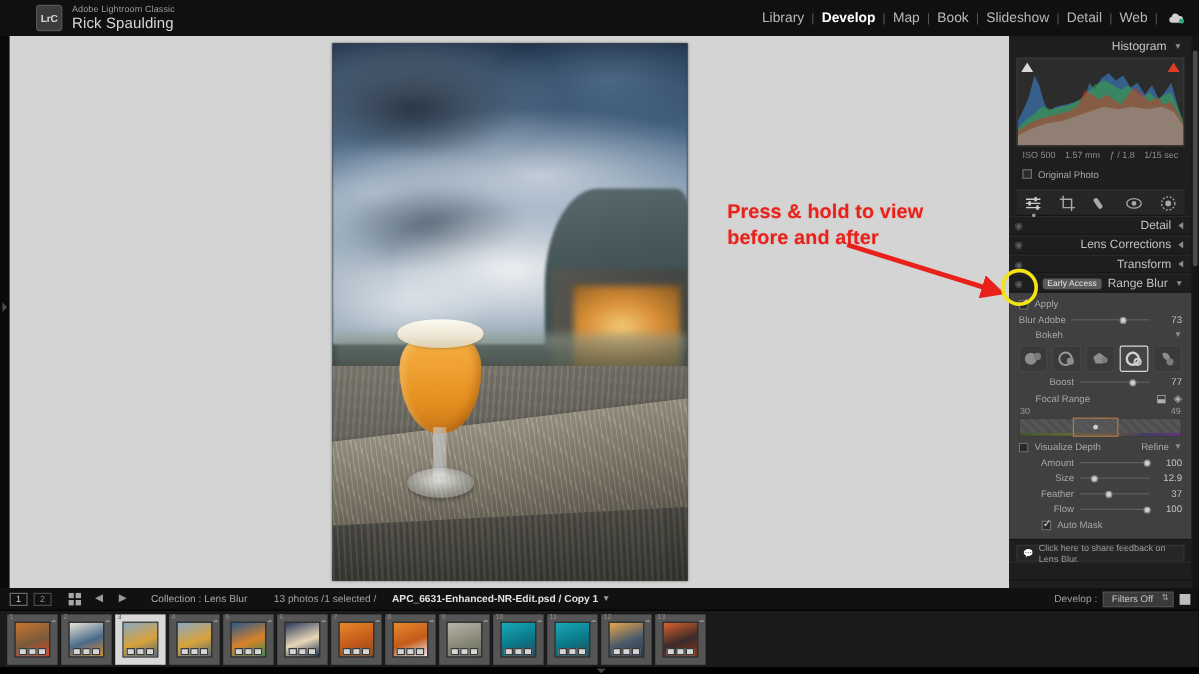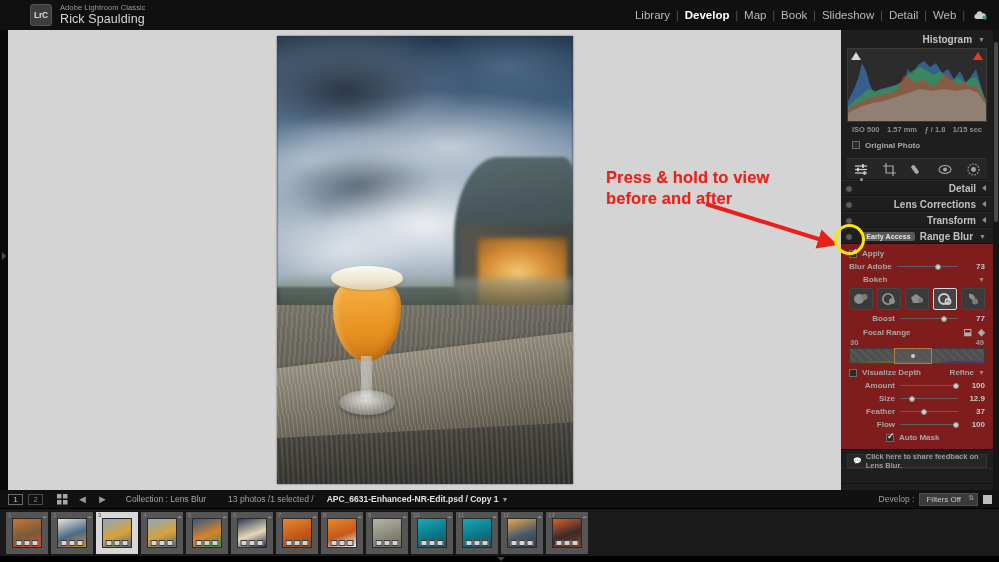--- a/index.html
+++ b/index.html
@@ -186,21 +186,21 @@
 
   
   .right {
     position: absolute; left: 841px; top: 0; width: 158px; height: 460px;
     background: #1e1e1e;
     font-size: 9px; color: #b2b2b2;
     overflow: hidden;
   }
   .r-scroll { position: absolute; right: 0; top: 0; width: 6px; height: 460px; background: #151515; }
   .r-thumb { position: absolute; right: 1px; top: 12px; width: 4px; height: 180px; background: #4a4a4a; border-radius: 2px; }
-  .r-inner { position: absolute; left: 0; top: 0; width: 152px; font-weight: bold; }
+  .r-inner { position: absolute; left: 0; top: 0; width: 152px; }
 
   .hist-head {
     height: 18px; display: flex; align-items: center; justify-content: flex-end;
     padding-right: 8px; gap: 6px; color: #c4c4c4; font-size: 10px;
   }
   .hist-box {
     margin: 0 6px; height: 74px; background: #2c2c2c;
     border: 1px solid #3a3a3a; position: relative; overflow: hidden;
   }
   .clip-l, .clip-r {
@@ -248,21 +248,21 @@
     width: 0; height: 0; margin-right: 7px;
     border-top: 3.5px solid transparent; border-bottom: 3.5px solid transparent;
     border-right: 4.5px solid #8d8d8d;
   }
   .badge-ea {
     background: #5a5a5a; color: #e6e6e6; font-size: 7px;
     padding: 1px 4px; border-radius: 2px; margin-right: 5px;
     letter-spacing: .1px;
   }
 
-  .panel-body { background: #7f1d1d; border-bottom: 1px solid #141414; padding: 3px 0 5px; }
+  .panel-body { background: #404040; border-bottom: 1px solid #141414; padding: 3px 0 5px; }
   .row {
     display: flex; align-items: center; height: 13px;
     padding: 0 8px; gap: 5px;
   }
   .row .lbl { font-size: 8px; color: #a6a6a6; white-space: nowrap; }
   .row .lbl.r { width: 46px; text-align: right; }
   .row .val { font-size: 8px; color: #c6c6c6; width: 22px; text-align: right; }
   .slider { flex: 1; position: relative; height: 10px; }
   .slider .track {
     position: absolute; left: 0; right: 0; top: 4.5px; height: 1px;
@@ -676,21 +676,21 @@
               <div class="row">
                 <span class="lbl r">Flow</span>
                 <span class="slider">
                   <span class="track"></span>
                   <span class="knob" style="left:92%"></span>
                 </span>
                 <span class="val">100</span>
               </div>
             </div>
 
-          <div class="row" style="padding-left:45px;">
+          <div class="row" style="padding-left:27px;">
             <span class="cbox checked"></span>
             <span class="lbl">Auto Mask</span>
           </div>
         </div>
 
         <div class="feedback">
           <span style="font-size:7px;">💬</span>
           <span>Click here to share feedback on Lens Blur.</span>
         </div>
 

